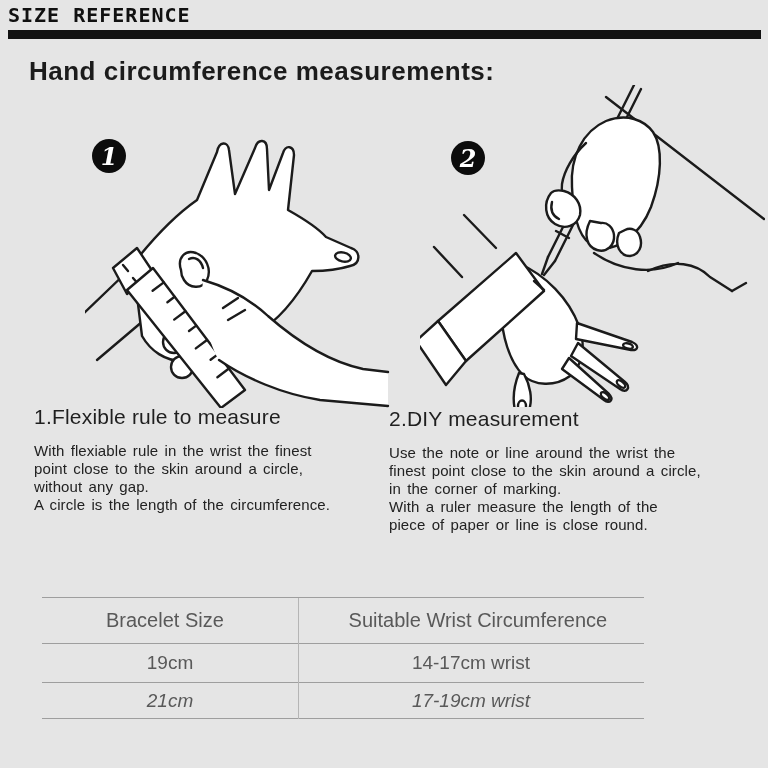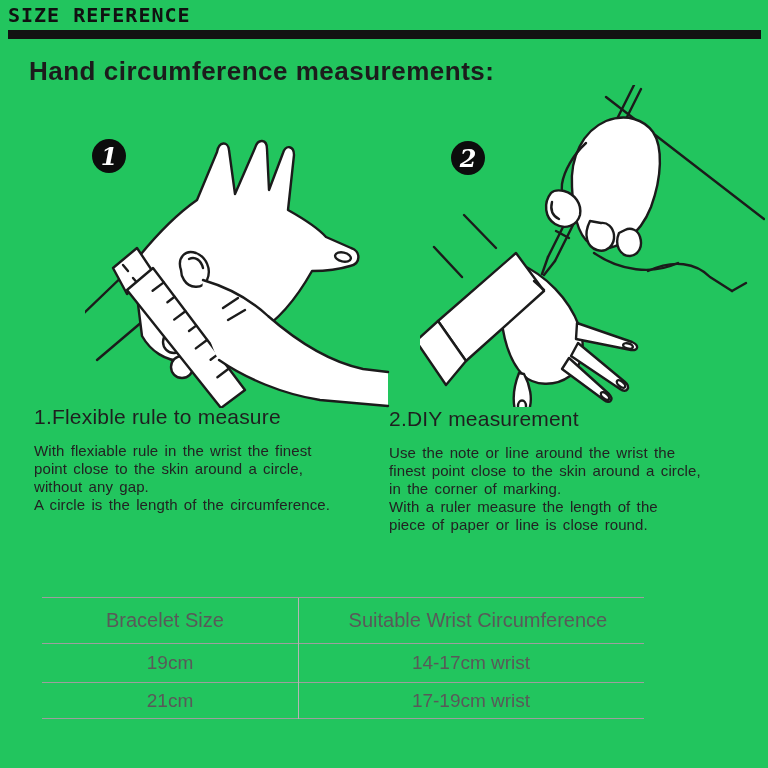--- a/index.html
+++ b/index.html
@@ -1,16 +1,16 @@
 <!DOCTYPE html>
 <html><head>
 <meta charset="utf-8">
 <style>
   html,body{margin:0;padding:0;background:#ffffff;}
-  .canvas{position:relative;width:768px;height:768px;background:#22c55e;overflow:hidden;
+  .canvas{position:relative;width:768px;height:768px;background:#e5e5e5;overflow:hidden;
           font-family:"Liberation Sans",sans-serif;color:#1b1b1b;}
 
   .doc-title{position:absolute;left:8px;top:3px;font-family:"DejaVu Sans Mono",monospace;
              font-weight:bold;font-size:20px;letter-spacing:1px;color:#111;}
   .title-bar{position:absolute;left:8px;top:30px;width:753px;height:9px;background:#121212;}
 
   .main-heading{position:absolute;left:29px;top:56px;font-size:26px;font-weight:bold;
                 letter-spacing:0.5px;color:#1c1c1c;}
 
   .badge{position:absolute;width:34px;height:34px;border-radius:50%;background:#0c0c0c;
@@ -28,21 +28,21 @@
   .section-1{left:34px;top:405px;width:345px;}
   .section-2{left:389px;top:407px;width:370px;}
   .section-title{font-size:21px;font-weight:400;letter-spacing:0.2px;color:#1f1f1f;margin:0 0 13px 0;}
   .section-body{font-size:15px;font-weight:400;line-height:18px;letter-spacing:0.1px;
                 word-spacing:2px;color:#222;}
 
   .size-table{position:absolute;left:42px;top:597px;width:602px;border-top:1px solid #9e9e9e;}
   .t-divider{position:absolute;left:256px;top:0;bottom:0;width:1px;background:#b5b5b5;}
   .t-row{display:flex;align-items:center;border-bottom:1px solid #9e9e9e;}
   .t-head{height:45px;gap:24px;}
-  .t-r1{height:38px;} .t-r2{height:35px;} .t-r3{height:36px;}
+  .t-r1{height:38px;} .t-r2{height:35px;font-style:italic;} .t-r3{height:36px;}
   .t-cell{text-align:center;color:#595959;}
   .c1{width:256px;} .c2{width:346px;}
   .t-head .t-cell{font-size:20px;}
   .t-data .t-cell{font-size:19px;}
 </style>
 </head>
 <body>
 
 <div class="canvas">
 

